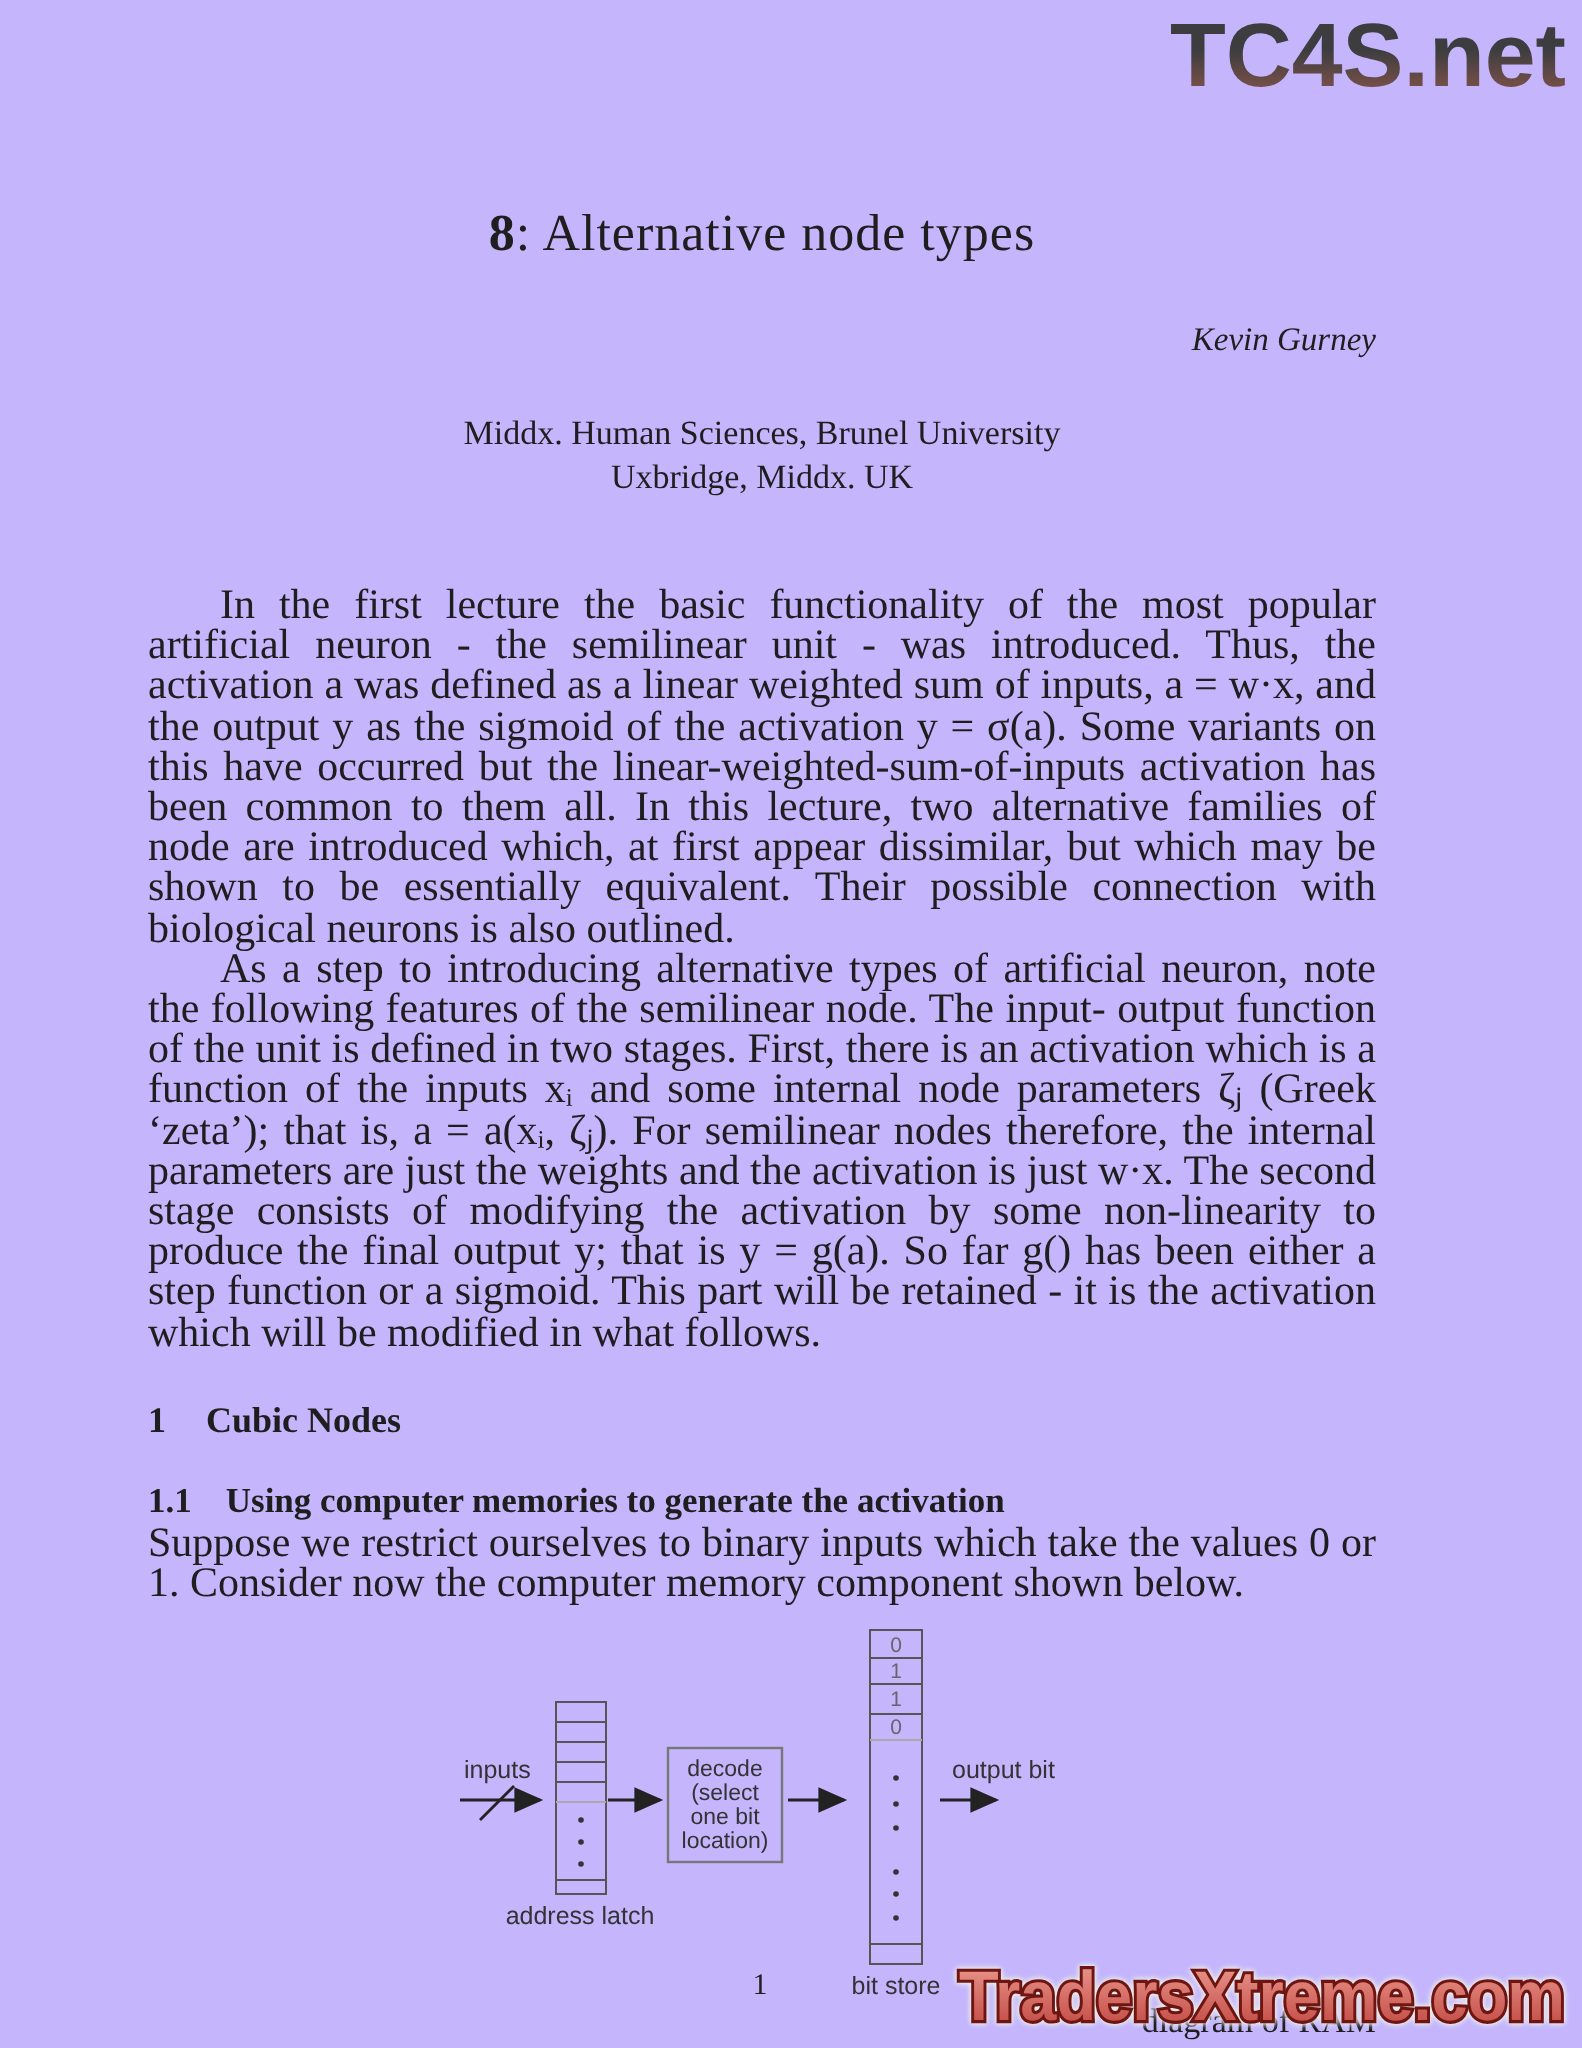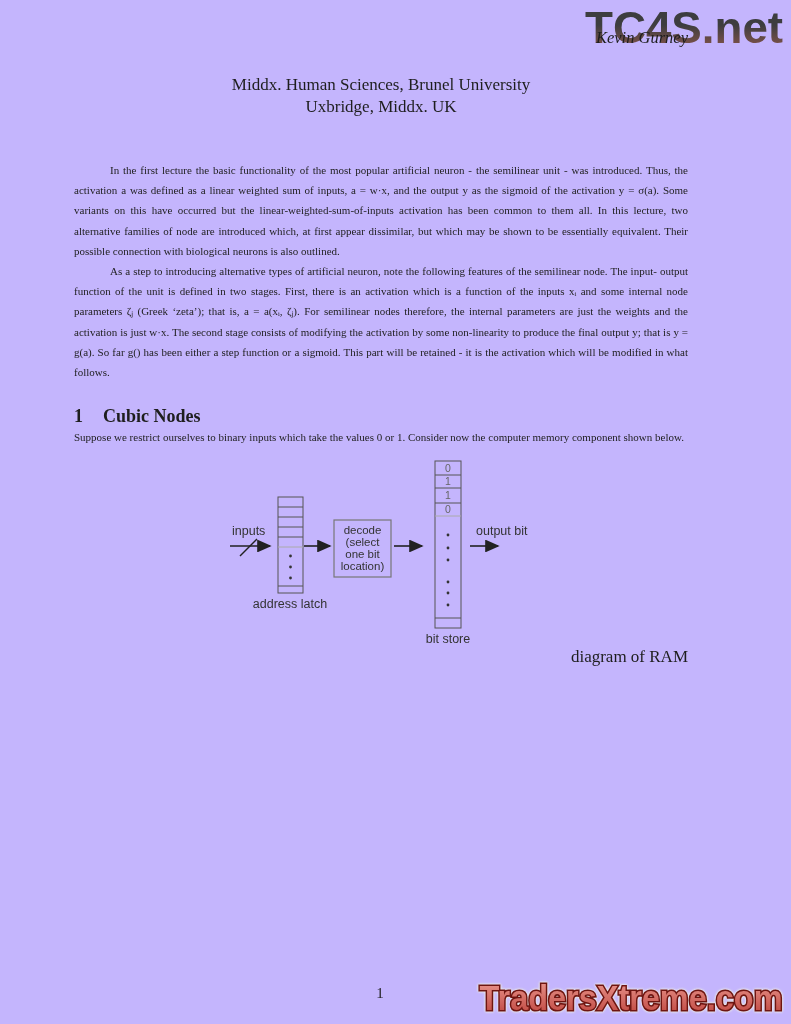--- a/index.html
+++ b/index.html
@@ -9,21 +9,21 @@
     font-family:"Liberation Serif", serif; color:#1e1e1e;
   }
   .doc { position:absolute; left:74px; top:0; width:614px; }
 
   .title { margin-top:102px; text-align:center; font-size:26px; letter-spacing:0.5px; }
   .title .num { font-weight:bold; }
   .author { margin-top:28px; text-align:right; font-style:italic; font-size:16.5px; }
   .affil  { margin-top:26px; text-align:center; font-size:17px; line-height:22px; }
 
   p.body {
-    margin:0; font-size:11px; line-height:20.2px;
+    margin:0; font-size:21px; line-height:20.2px;
     text-align:justify; text-indent:36px;
   }
   p.first { margin-top:42px; }
   p.noindent { text-indent:0; }
 
   .h-sec { margin-top:24px; font-weight:bold; font-size:18px; }
   .h-sec .num { display:inline-block; margin-right:20px; }
   .h-sub { margin-top:19px; font-weight:bold; font-size:17.5px; }
   .h-sub .num { display:inline-block; margin-right:17px; }
   .p-after-sub { margin-top:13px; }
@@ -61,35 +61,41 @@
           <stop offset="0.45" stop-color="#3d3d3f"></stop>
           <stop offset="0.95" stop-color="#8a564c"></stop>
         </linearGradient>
       </defs>
       <text x="103" y="41" text-anchor="middle" font-family="Liberation Sans, sans-serif" font-weight="bold" font-size="45" fill="url(#tcgrad)" textLength="198" lengthAdjust="spacingAndGlyphs">TC4S.net</text>
     </svg>
   </div>
 
   <div class="doc">
 
+    <div class="title">
+      <span class="num">8</span><span>:  Alternative node types</span>
+    </div>
 
     <div class="author">Kevin Gurney</div>
 
     <div class="affil">
       <div>Middx. Human Sciences, Brunel University</div>
       <div>Uxbridge, Middx. UK</div>
     </div>
 
     <p class="body first">In the first lecture the basic functionality of the most popular artificial neuron - the semilinear unit - was introduced. Thus, the activation a was defined as a linear weighted sum of inputs, a = w·x, and the output y as the sigmoid of the activation y = σ(a). Some variants on this have occurred but the linear-weighted-sum-of-inputs activation has been common to them all. In this lecture, two alternative families of node are introduced which, at first appear dissimilar, but which may be shown to be essentially equivalent. Their possible connection with biological neurons is also outlined.</p>
     <p class="body">As a step to introducing alternative types of artificial neuron, note the following features of the semilinear node. The input- output function of the unit is defined in two stages. First, there is an activation which is a function of the inputs xᵢ and some internal node parameters ζⱼ (Greek ‘zeta’); that is, a = a(xᵢ, ζⱼ). For semilinear nodes therefore, the internal parameters are just the weights and the activation is just w·x. The second stage consists of modifying the activation by some non-linearity to produce the final output y; that is y = g(a). So far g() has been either a step function or a sigmoid. This part will be retained - it is the activation which will be modified in what follows.</p>
 
     <div class="h-sec">
       <span class="num">1</span><span>Cubic Nodes</span>
     </div>
 
+    <div class="h-sub">
+      <span class="num">1.1</span><span>Using computer memories to generate the activation</span>
+    </div>
 
     <p class="body noindent p-after-sub">Suppose we restrict ourselves to binary inputs which take the values 0 or 1. Consider now the computer memory component shown below.</p>
 
     <div class="figure">
       <svg class="diagram" width="330" height="196" viewBox="0 0 330 196">
         <defs>
           <marker id="ah" markerWidth="10" markerHeight="8" refX="8" refY="4" orient="auto">
             <path d="M0,0 L9,4 L0,8 z" fill="#222"></path>
           </marker>
         </defs>

